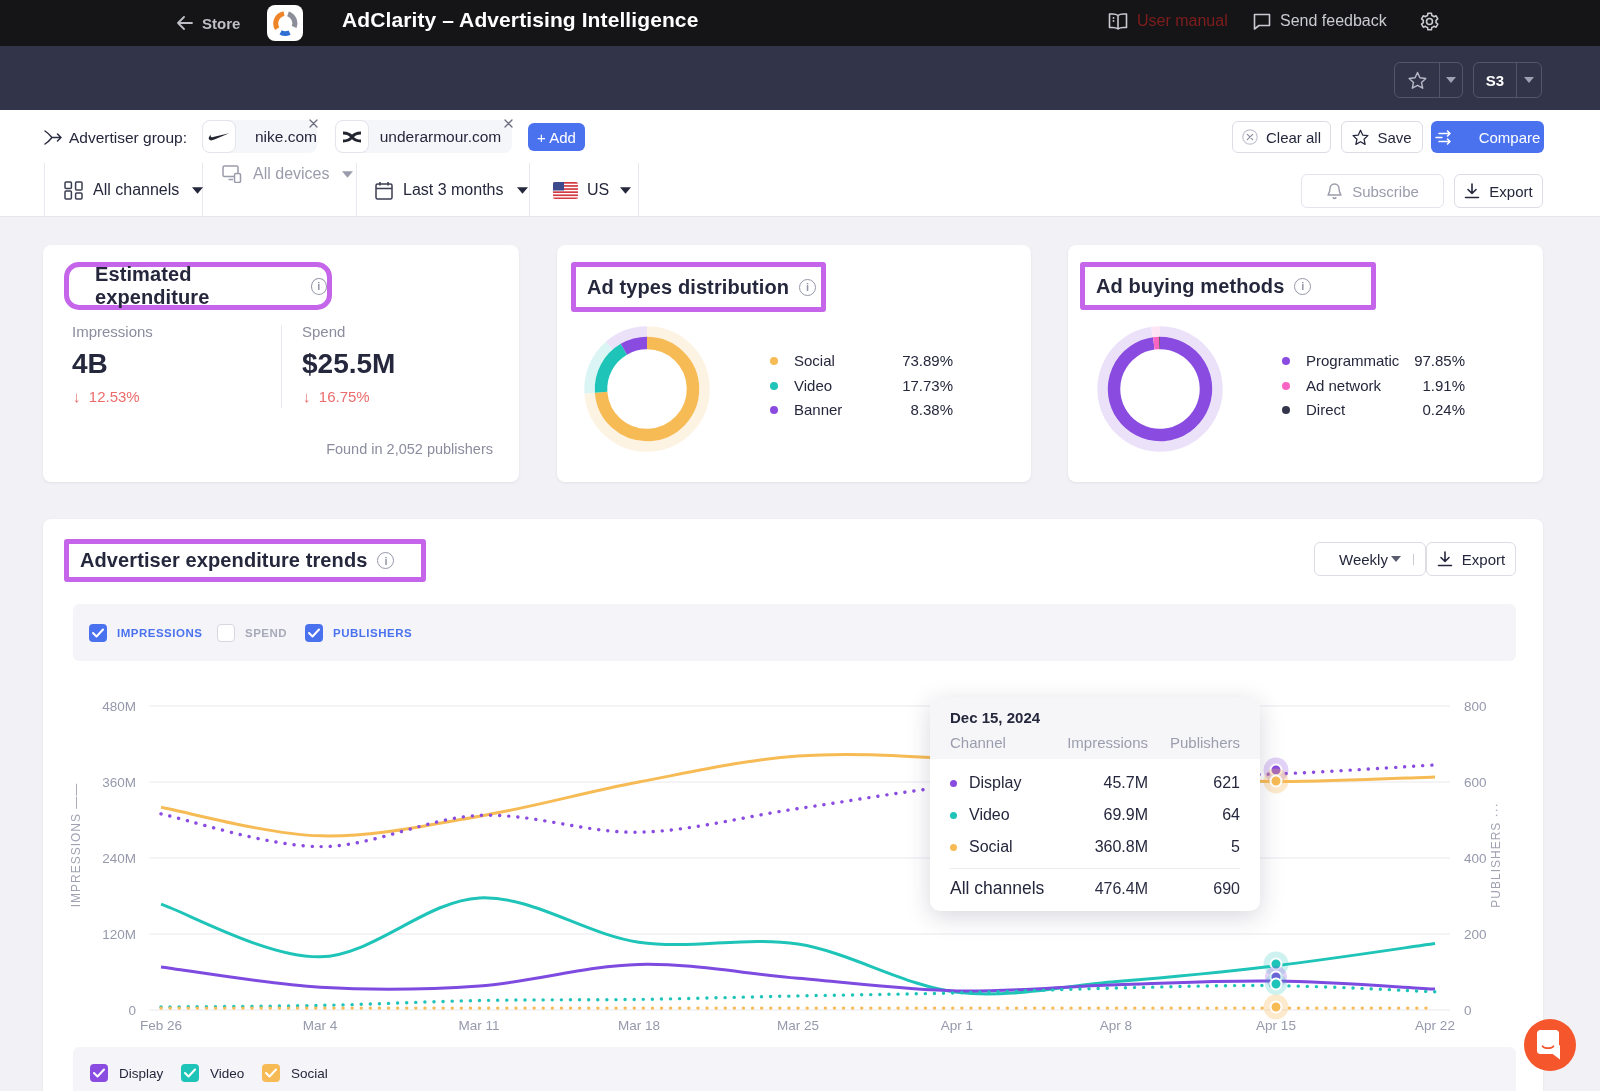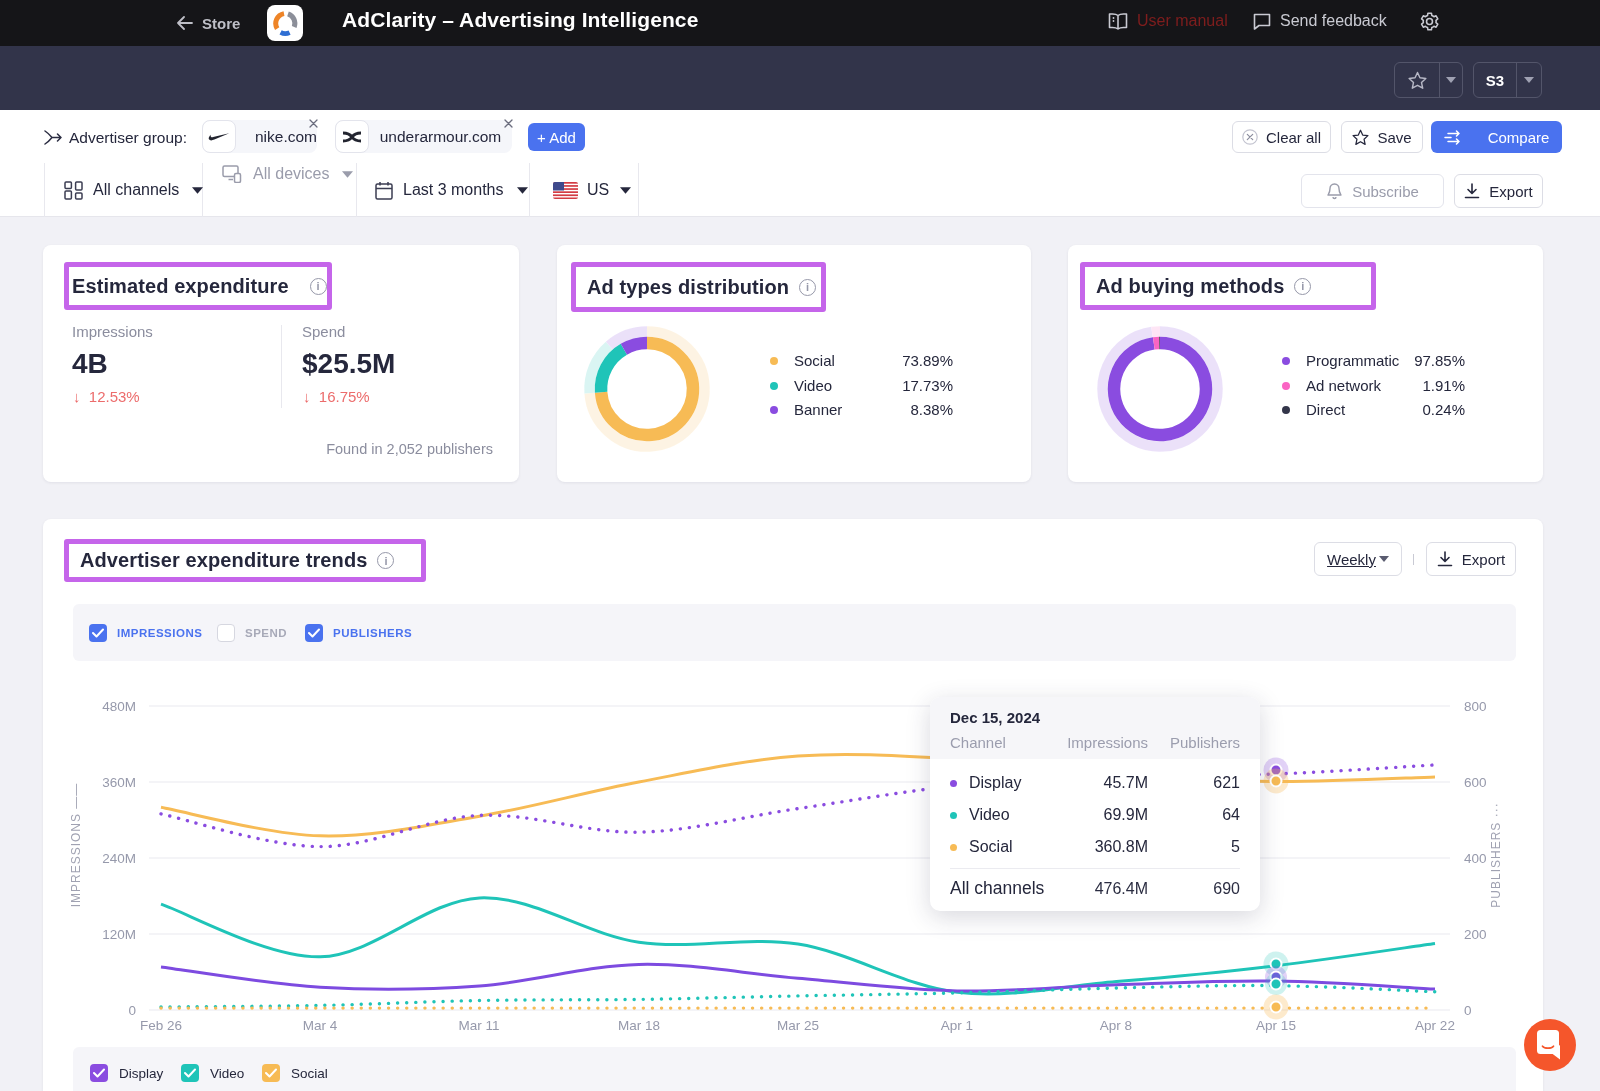--- a/index.html
+++ b/index.html
@@ -127,21 +127,21 @@
       <path d="M5.3 5.3 L10.7 10.7 M10.7 5.3 L5.3 10.7" stroke="#8b8d9e" stroke-width="1.2" stroke-linecap="round"></path>
     </svg>
   <span>Clear all</span>
 </div>
 <div class="abs btn" style="left:1341px;top:121px;width:82px;height:32px;gap:8px;">
   <svg width="17" height="16" viewBox="0 0 20 19">
       <path d="M10 1.5 L12.6 7.2 L18.8 7.9 L14.2 12.1 L15.5 18.2 L10 15.1 L4.5 18.2 L5.8 12.1 L1.2 7.9 L7.4 7.2 Z" fill="none" stroke="#25273c" stroke-width="1.5" stroke-linejoin="round"></path>
     </svg>
   <span>Save</span>
 </div>
-<div class="abs btn bluebtn" style="left:1431px;top:121px;width:131px;height:32px;gap:25px;font-weight:400;">
+<div class="abs btn bluebtn" style="left:1431px;top:121px;width:113px;height:32px;gap:25px;font-weight:400;">
   <svg width="19" height="15" viewBox="0 0 19 15">
       <path d="M4 3.5 H15 M12.5 1 L15 3.5 L12.5 6 M1 7.5 H7 M4 11.5 H15 M12.5 9 L15 11.5 L12.5 14" stroke="#fff" stroke-width="1.5" fill="none" stroke-linecap="round" stroke-linejoin="round"></path>
     </svg>
   <span>Compare</span>
 </div>
 
 <div class="abs row2"></div>
 <div class="abs vdiv" style="left:44px;top:163px;height:54px;"></div>
 <div class="abs vdiv" style="left:202px;top:163px;height:54px;"></div>
 <div class="abs vdiv" style="left:356px;top:163px;height:54px;"></div>
@@ -218,21 +218,21 @@
   <span>Subscribe</span>
 </div>
 <div class="abs btn" style="left:1454px;top:174px;width:89px;height:34px;gap:9px;">
   <svg width="16" height="16" viewBox="0 0 16 16">
       <path d="M8 1 V10 M4 6.5 L8 10.5 L12 6.5 M1.5 14.5 H14.5" stroke="#25273c" stroke-width="1.6" fill="none" stroke-linecap="round" stroke-linejoin="round"></path>
     </svg>
   <span>Export</span>
 </div>
 
 <div class="abs card" style="left:43px;top:245px;width:476px;height:237px;"></div>
-<div class="abs hl" style="left:64px;top:262px;width:268px;height:48px;padding-left:3px;gap:21px;">
+<div class="abs hl" style="left:64px;top:262px;width:268px;height:48px;padding-left:26px;gap:6px;border-radius:15px;">
   <span class="cardtitle">Estimated expenditure</span>
     <span class="info">i</span>
 </div>
 <div class="abs graylbl" style="left:72px;top:323px;">Impressions</div>
 <div class="abs bignum" style="left:72px;top:348px;">4B</div>
 <div class="abs rednum" style="left:73px;top:388px;">↓&nbsp; 12.53%</div>
 <div class="abs" style="left:281px;top:325px;width:1px;height:83px;background:#e8e8ee;"></div>
 <div class="abs graylbl" style="left:302px;top:323px;">Spend</div>
 <div class="abs bignum" style="left:302px;top:348px;">$25.5M</div>
 <div class="abs rednum" style="left:303px;top:388px;">↓&nbsp; 16.75%</div>
@@ -297,21 +297,21 @@
     <path d="M1153.80 343.42 A46 46 0 0 1 1159.31 343.01" stroke="#fa64c3"></path>
     <path d="M1159.31 343.01 A46 46 0 0 1 1160.00 343.00" stroke="#33354a"></path>
   </g>
 </svg>
 
 <div class="abs card" style="left:43px;top:519px;width:1500px;height:572px;border-bottom-left-radius:0;border-bottom-right-radius:0;"></div>
 <div class="abs hl" style="left:64px;top:539px;width:362px;height:43px;padding-left:11px;gap:10px;">
   <span class="cardtitle">Advertiser expenditure trends</span>
     <span class="info">i</span>
 </div>
-<div class="abs btn" style="left:1314px;top:542px;width:88px;height:34px;gap:3px;font-size:15px;text-decoration:underline;">
+<div class="abs btn" style="left:1314px;top:542px;width:112px;height:34px;gap:3px;font-size:15px;">
   <span>Weekly</span>
   <svg width="10" height="6" viewBox="0 0 10 6">
       <path d="M0 0 L5 6 L10 0 Z" fill="#5a5c70"></path>
     </svg>
 </div>
 <div class="abs" style="left:1413px;top:554px;width:1px;height:11px;background:#c9cad4;"></div>
 <div class="abs btn" style="left:1426px;top:542px;width:90px;height:34px;gap:9px;">
   <svg width="16" height="16" viewBox="0 0 16 16">
       <path d="M8 1 V10 M4 6.5 L8 10.5 L12 6.5 M1.5 14.5 H14.5" stroke="#25273c" stroke-width="1.6" fill="none" stroke-linecap="round" stroke-linejoin="round"></path>
     </svg>

